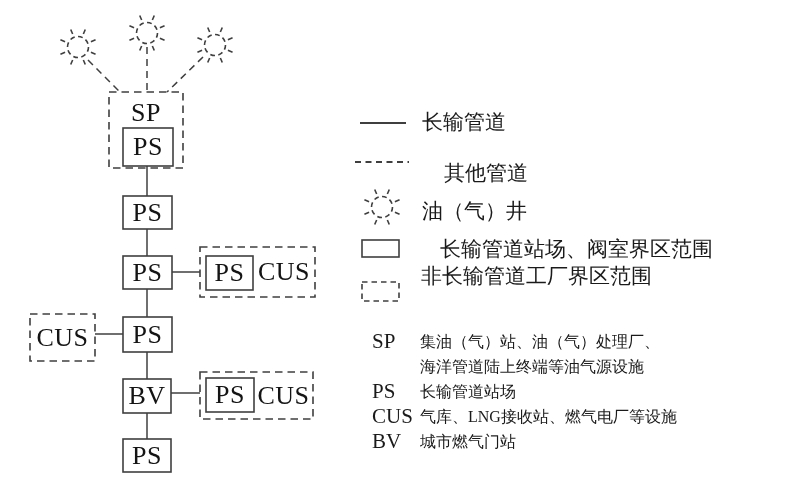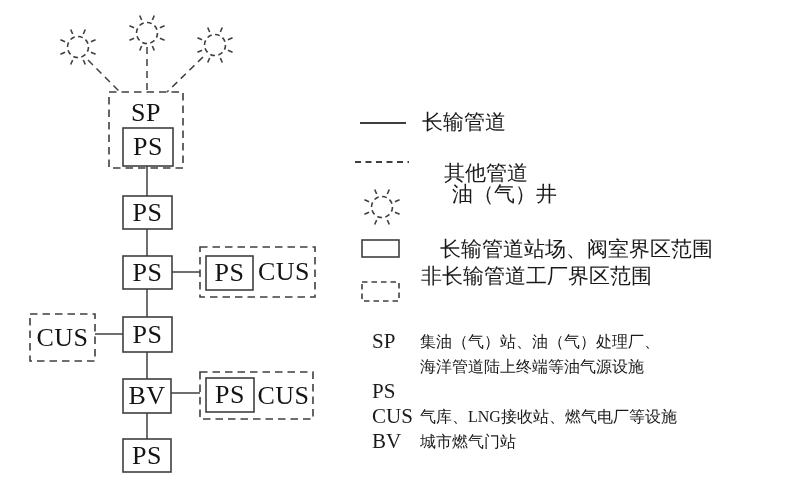--- a/index.html
+++ b/index.html
@@ -130,34 +130,37 @@
   <div class="node-label" style="left:253px; top:247px; width:62px; height:50px;">CUS</div>
   <div class="node-label" style="left:30px;  top:314px; width:65px; height:47px;">CUS</div>
   <div class="node-label" style="left:123px; top:317px; width:49px; height:35px;">PS</div>
   <div class="node-label" style="left:123px; top:379px; width:48px; height:34px;">BV</div>
   <div class="node-label" style="left:206px; top:378px; width:48px; height:34px;">PS</div>
   <div class="node-label" style="left:254px; top:372px; width:59px; height:47px;">CUS</div>
   <div class="node-label" style="left:123px; top:439px; width:48px; height:33px;">PS</div>
 
   <div class="legend-label" style="left:422px; top:111px;">长输管道</div>
   <div class="legend-label" style="left:444px; top:150px;margin-top:12px;">其他管道</div>
-  <div class="legend-label" style="left:422px; top:183px;margin-left:30px;">油（气）井</div>
+  <div class="legend-label" style="left:422px; top:200px;">油（气）井</div>
   <div class="legend-label" style="left:424px; top:238px;margin-left:16px;">长输管道站场、阀室界区范围</div>
   <div class="legend-label" style="left:421px; top:265px;">非长输管道工厂界区范围</div>
 
   <div class="abbr-block">
     <div class="abbr-row">
       <div class="abbr-key">SP</div>
       <div class="abbr-def">
         <div>集油（气）站、油（气）处理厂、</div>
         <div>海洋管道陆上终端等油气源设施</div>
       </div>
     </div>
     <div class="abbr-row">
       <div class="abbr-key">PS</div>
+      <div class="abbr-def">
+        <div>长输管道站场</div>
+      </div>
     </div>
     <div class="abbr-row">
       <div class="abbr-key">CUS</div>
       <div class="abbr-def">
         <div>气库、LNG接收站、燃气电厂等设施</div>
       </div>
     </div>
     <div class="abbr-row">
       <div class="abbr-key">BV</div>
       <div class="abbr-def">

